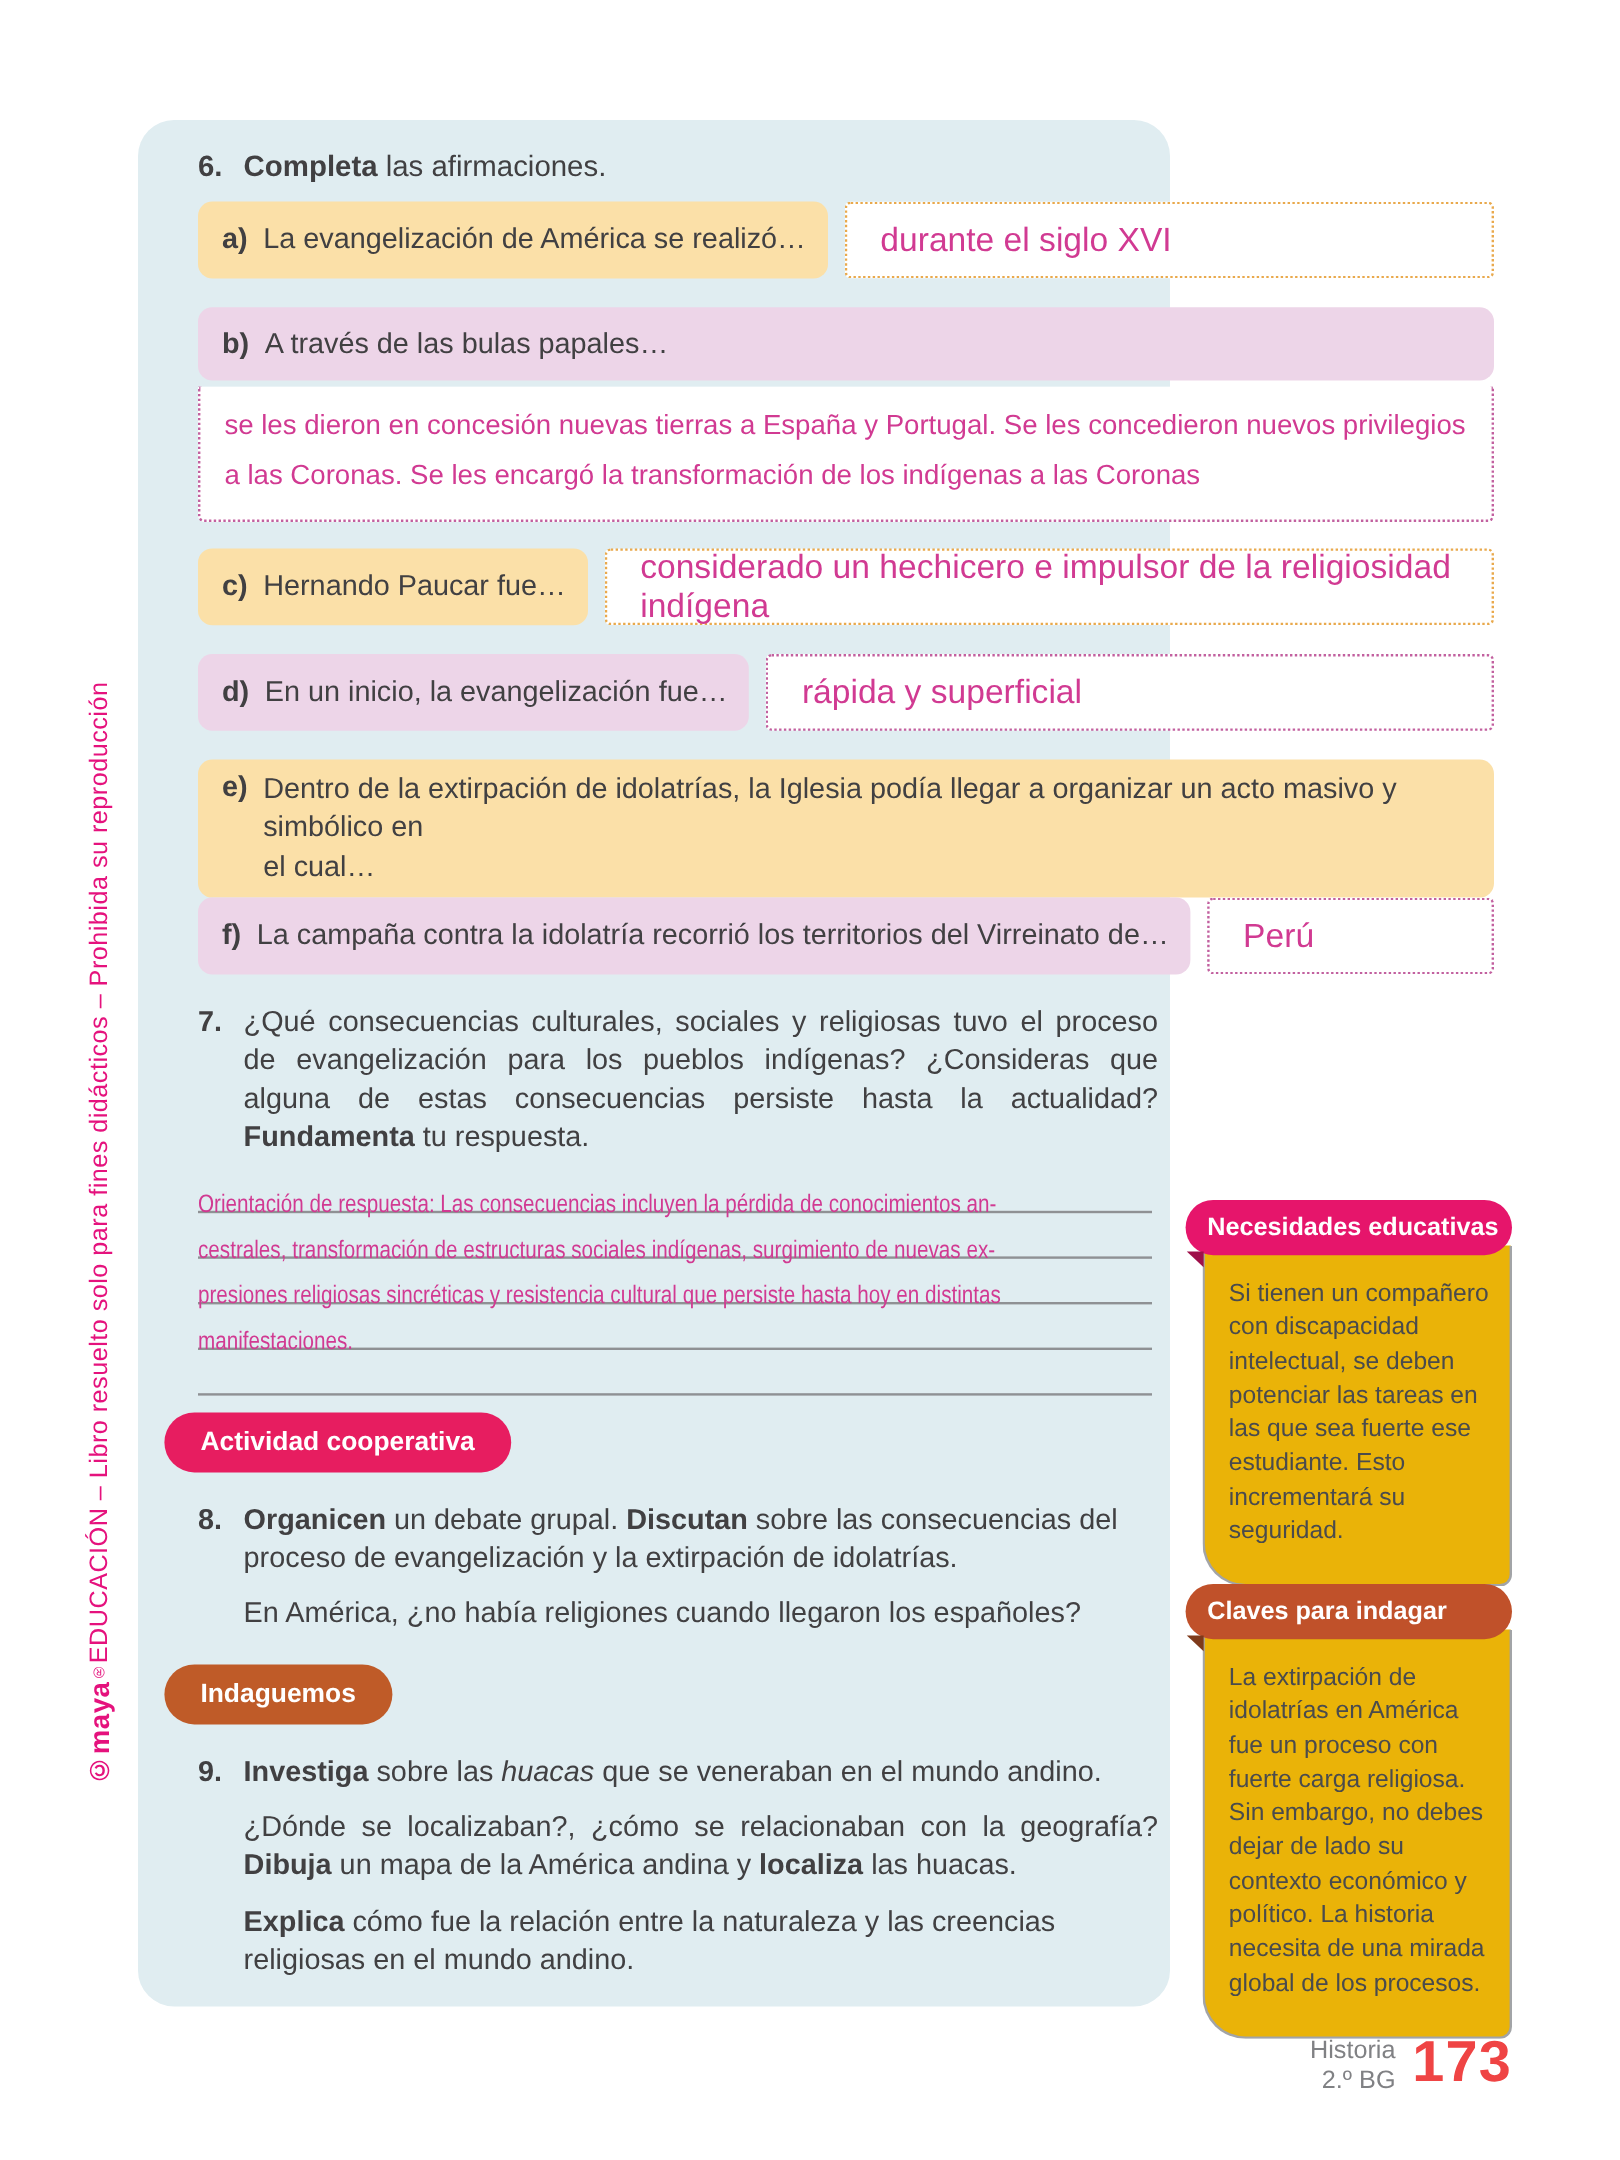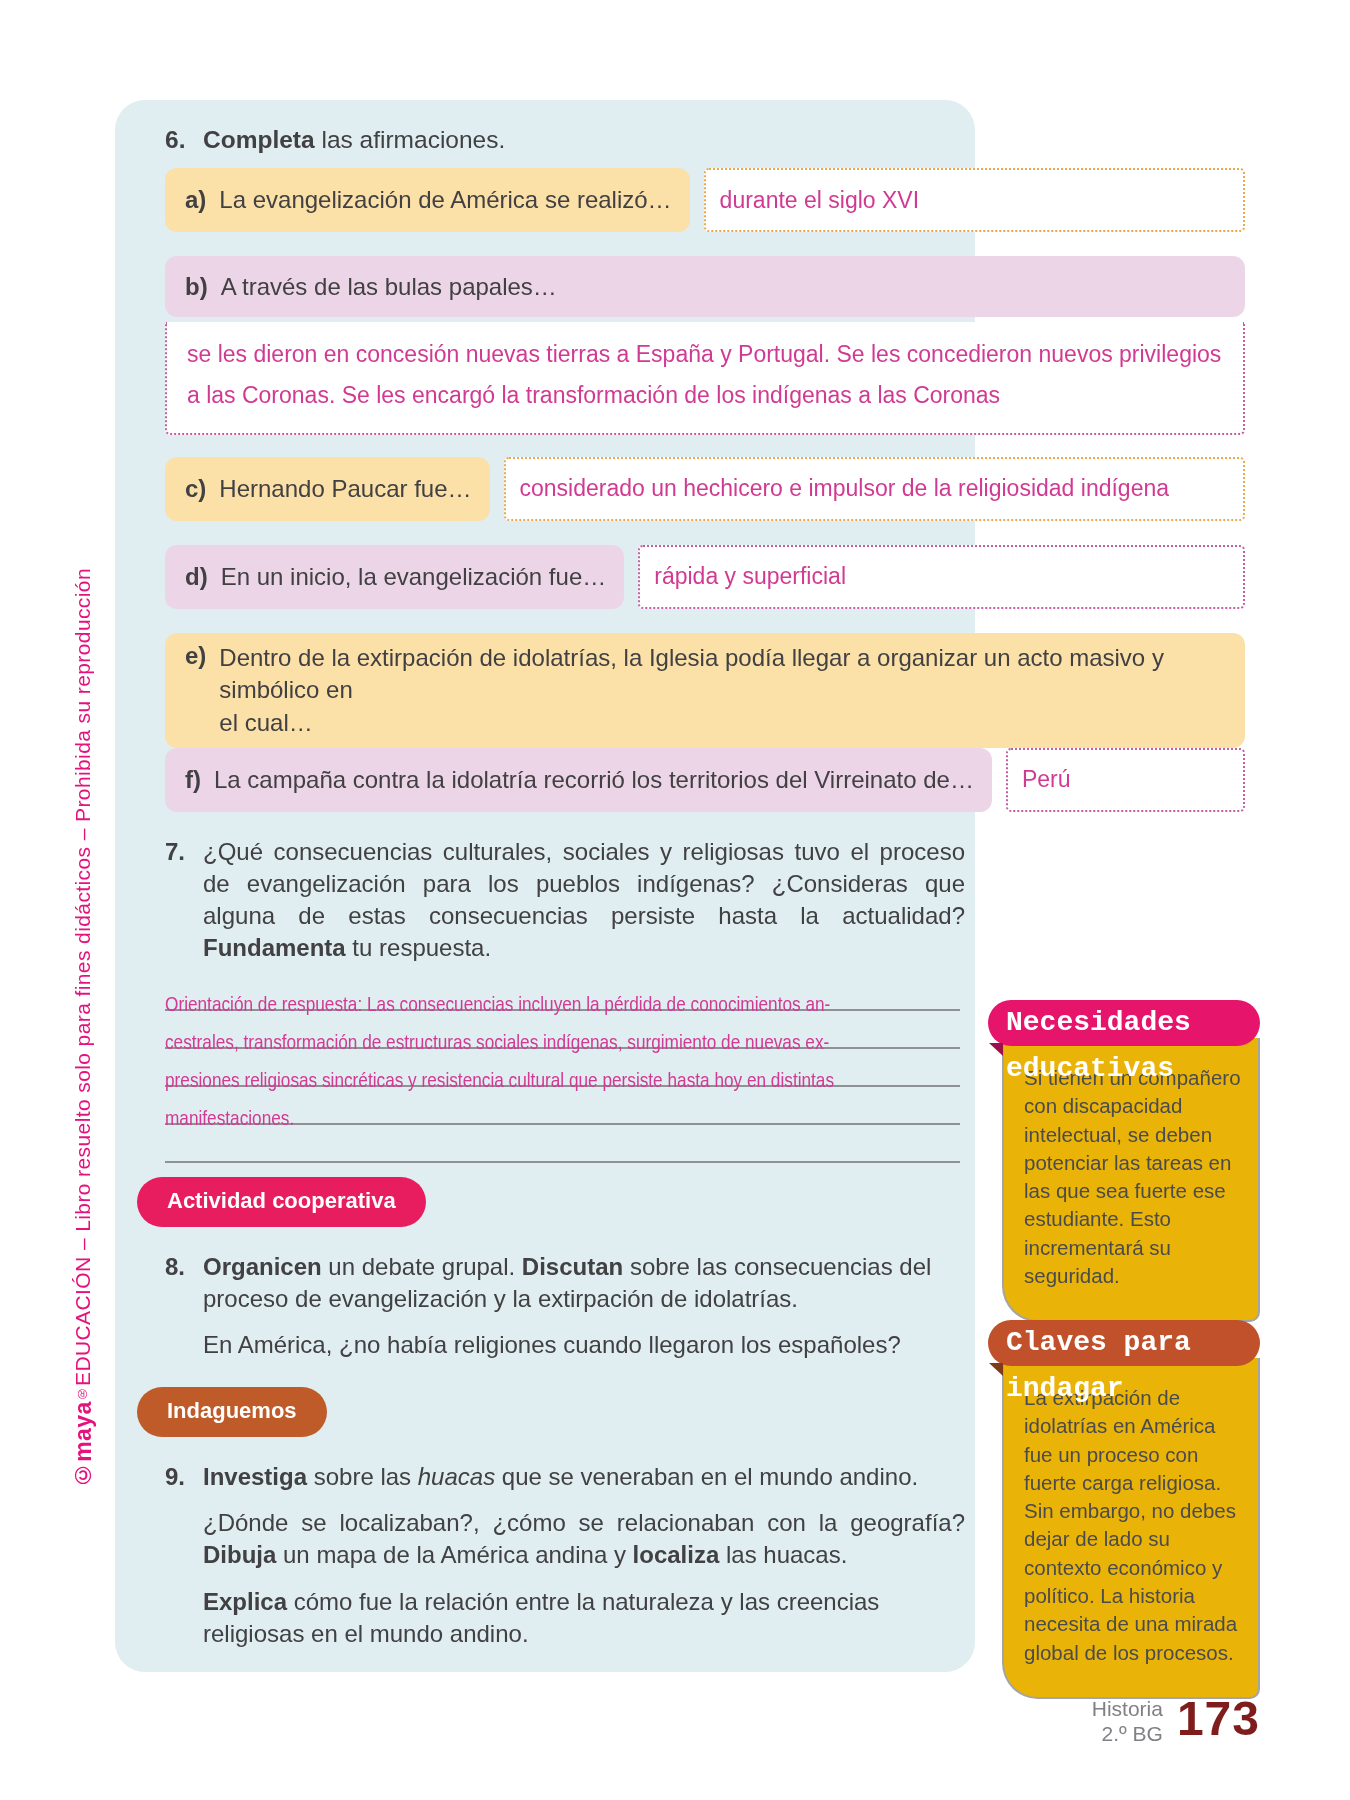--- a/index.html
+++ b/index.html
@@ -20,21 +20,21 @@
   .ex-num{font-weight:700;width:38px;flex-shrink:0;}
   b{font-weight:700;}
 
   .ex6-row{display:flex;width:1080px;height:64px;margin-bottom:24px;}
   .hl{display:flex;align-items:center;border-radius:12px;font-size:24px;}
   .hl-orange{background:#fbe0a8;}
   .hl-pink{background:#edd5e8;}
   .lbl{font-weight:700;padding:0 13px 0 20px;flex-shrink:0;}
   .ptxt{padding-right:18px;white-space:nowrap;}
   .ans{flex:1;margin-left:14px;background:#fff;border:2.5px dotted #e9a94c;border-radius:5px;
-       display:flex;align-items:center;padding:0 14px;color:#d13a92;font-size:23px;}
+       display:flex;align-items:center;padding:0 28px;color:#d13a92;font-size:28px;}
   .dots-pink{border-color:#c2609f;}
 
   .b-hl{width:1080px;height:61px;margin-bottom:5px;box-sizing:border-box;}
   .ans-block{width:1080px;box-sizing:border-box;background:#fff;border:2.5px dotted #c2609f;border-top:none;
              border-radius:0 0 5px 5px;color:#d13a92;font-size:23px;line-height:1.8;
              padding:12px 20px 16px;margin-bottom:22px;}
   .e-hl{width:1080px;box-sizing:border-box;height:auto;padding:9px 0;margin-bottom:0;align-items:flex-start;}
   .e-hl .etxt{flex:1;line-height:1.35;padding-right:16px;}
   .blk{display:block;}
   .e-ans{border-color:#e9a94c;border-radius:0 0 5px 5px;height:88px;display:flex;align-items:center;
@@ -53,34 +53,34 @@
   .pill{display:inline-block;border-radius:26px;color:#fff;font-weight:700;font-size:22px;
         padding:11px 30px 13px;margin:4px 0 24px -28px;text-align:right;}
   .pill-pink{background:#e71d60;}
   .pill-rust{background:#bf5b28;}
 
   
   .note{position:absolute;left:1002px;width:258px;box-sizing:border-box;}
   .note1{top:1000px;}
   .note2{top:1320px;}
   .note-badge{position:relative;z-index:2;margin-left:-14px;height:46px;line-height:46px;border-radius:23px;
-              color:#fff;font-weight:700;font-size:28px;padding-left:18px;font-family:Liberation Mono, monospace;}
+              color:#fff;font-weight:700;font-size:21px;padding-left:18px;}
   .badge-pink{background:#e6156b;}
   .badge-rust{background:#c0512a;}
   .badge-pink::after,.badge-rust::after{content:"";position:absolute;left:1px;top:43px;width:0;height:0;
               border-left:14px solid transparent;}
   .badge-pink::after{border-top:13px solid #9e0f49;}
   .badge-rust::after{border-top:13px solid #7e3a1a;}
   .note-body{position:relative;z-index:1;margin-top:-8px;background:#eab308;border:2px solid #a2a4a7;border-top:none;
              border-radius:0 0 10px 36px;padding:26px 12px 30px 20px;font-size:20.5px;line-height:1.38;color:#4a4b4d;}
 
   
   .footer{position:absolute;top:1697px;right:90px;display:flex;align-items:flex-start;gap:14px;}
   .f-course{text-align:right;color:#808184;font-size:21px;line-height:1.18;}
-  .f-num{color:#7f1d1d;font-weight:700;font-size:48px;line-height:.92;letter-spacing:1px;}
+  .f-num{color:#ef4444;font-weight:700;font-size:48px;line-height:.92;letter-spacing:1px;}
 </style>
 </head>
 <body>
 
 <div class="page">
 
   <div class="side-note"><span class="sn-bold">©maya</span><span class="sn-reg">®</span><span>EDUCACIÓN</span><span> – Libro resuelto solo para fines didácticos – Prohibida su reproducción</span></div>
 
   <div class="panel">
 

